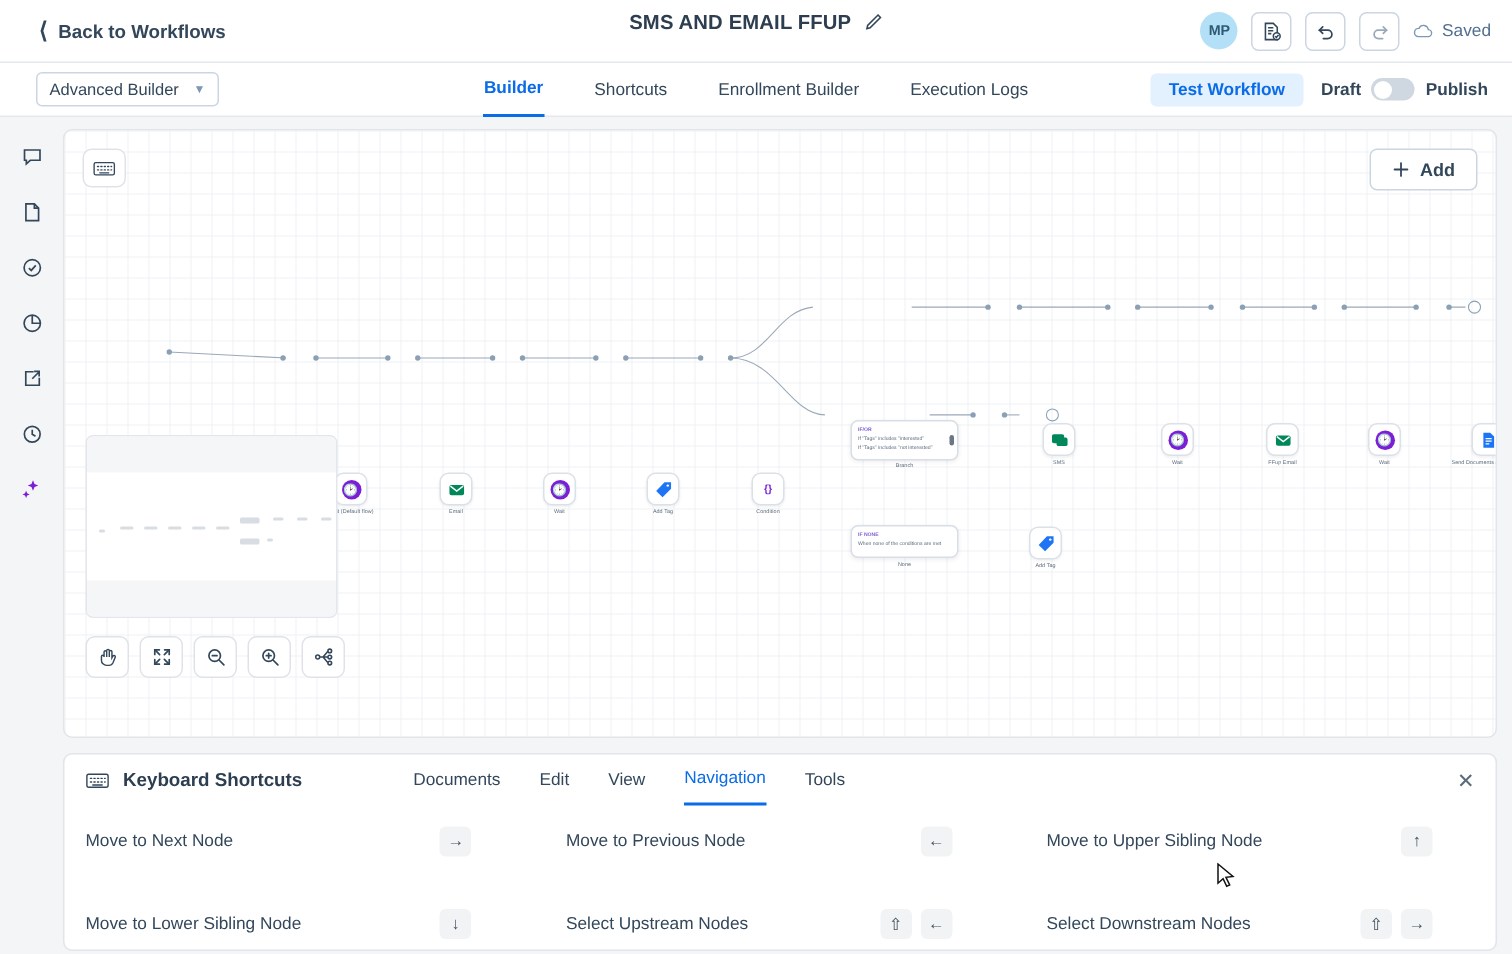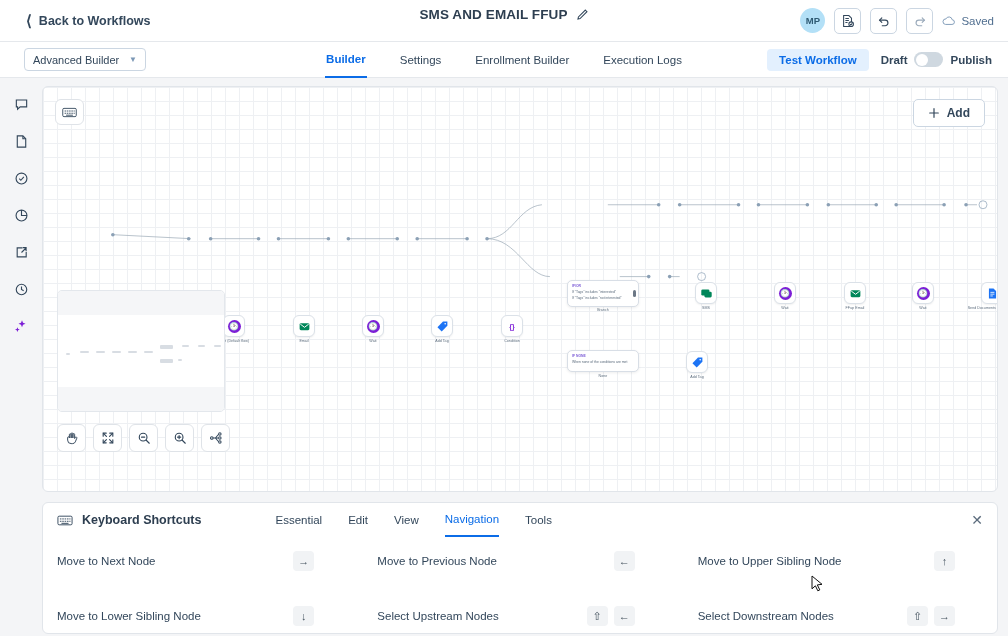--- a/index.html
+++ b/index.html
@@ -233,21 +233,21 @@
 </div>
 
 <div class="tabbar">
   <div class="builder-select">
     <span>Advanced Builder</span>
     <span class="caret">▼</span>
   </div>
 
   <div class="tabs">
     <div class="tab active">Builder</div>
-    <div class="tab">Settings</div>
+    <div class="tab">Shortcuts</div>
     <div class="tab">Enrollment Builder</div>
     <div class="tab">Execution Logs</div>
   </div>
 
   <div class="tabbar-right">
     <div class="test-wf">Test Workflow</div>
     <div class="pubwrap">
       <span>Draft</span>
       <div class="toggle"></div>
       <span>Publish</span>
@@ -523,21 +523,21 @@
     <div class="shortcuts">
       <div class="sc-head">
         <div class="sc-title">
           <svg width="16" height="11" viewBox="0 0 20 14" fill="none" stroke="#33475b" stroke-width="1.2">
             <rect x="1" y="1.5" width="18" height="11" rx="1.6"></rect>
             <path d="M4 5h1M7 5h1M10 5h1M13 5h1M16 5h0.5M4 8h1M7 8h1M10 8h1M13 8h1M16 8h0.5M6 10.6h8" stroke-linecap="round"></path>
           </svg>
           <span>Keyboard Shortcuts</span>
         </div>
         <div class="sc-tabs">
-          <div class="sc-tab">Essential</div>
+          <div class="sc-tab">Documents</div>
           <div class="sc-tab">Edit</div>
           <div class="sc-tab">View</div>
           <div class="sc-tab active">Navigation</div>
           <div class="sc-tab">Tools</div>
         </div>
         <div class="sc-close">✕</div>
       </div>
 
       <div class="sc-grid">
         <div class="sc-item">

